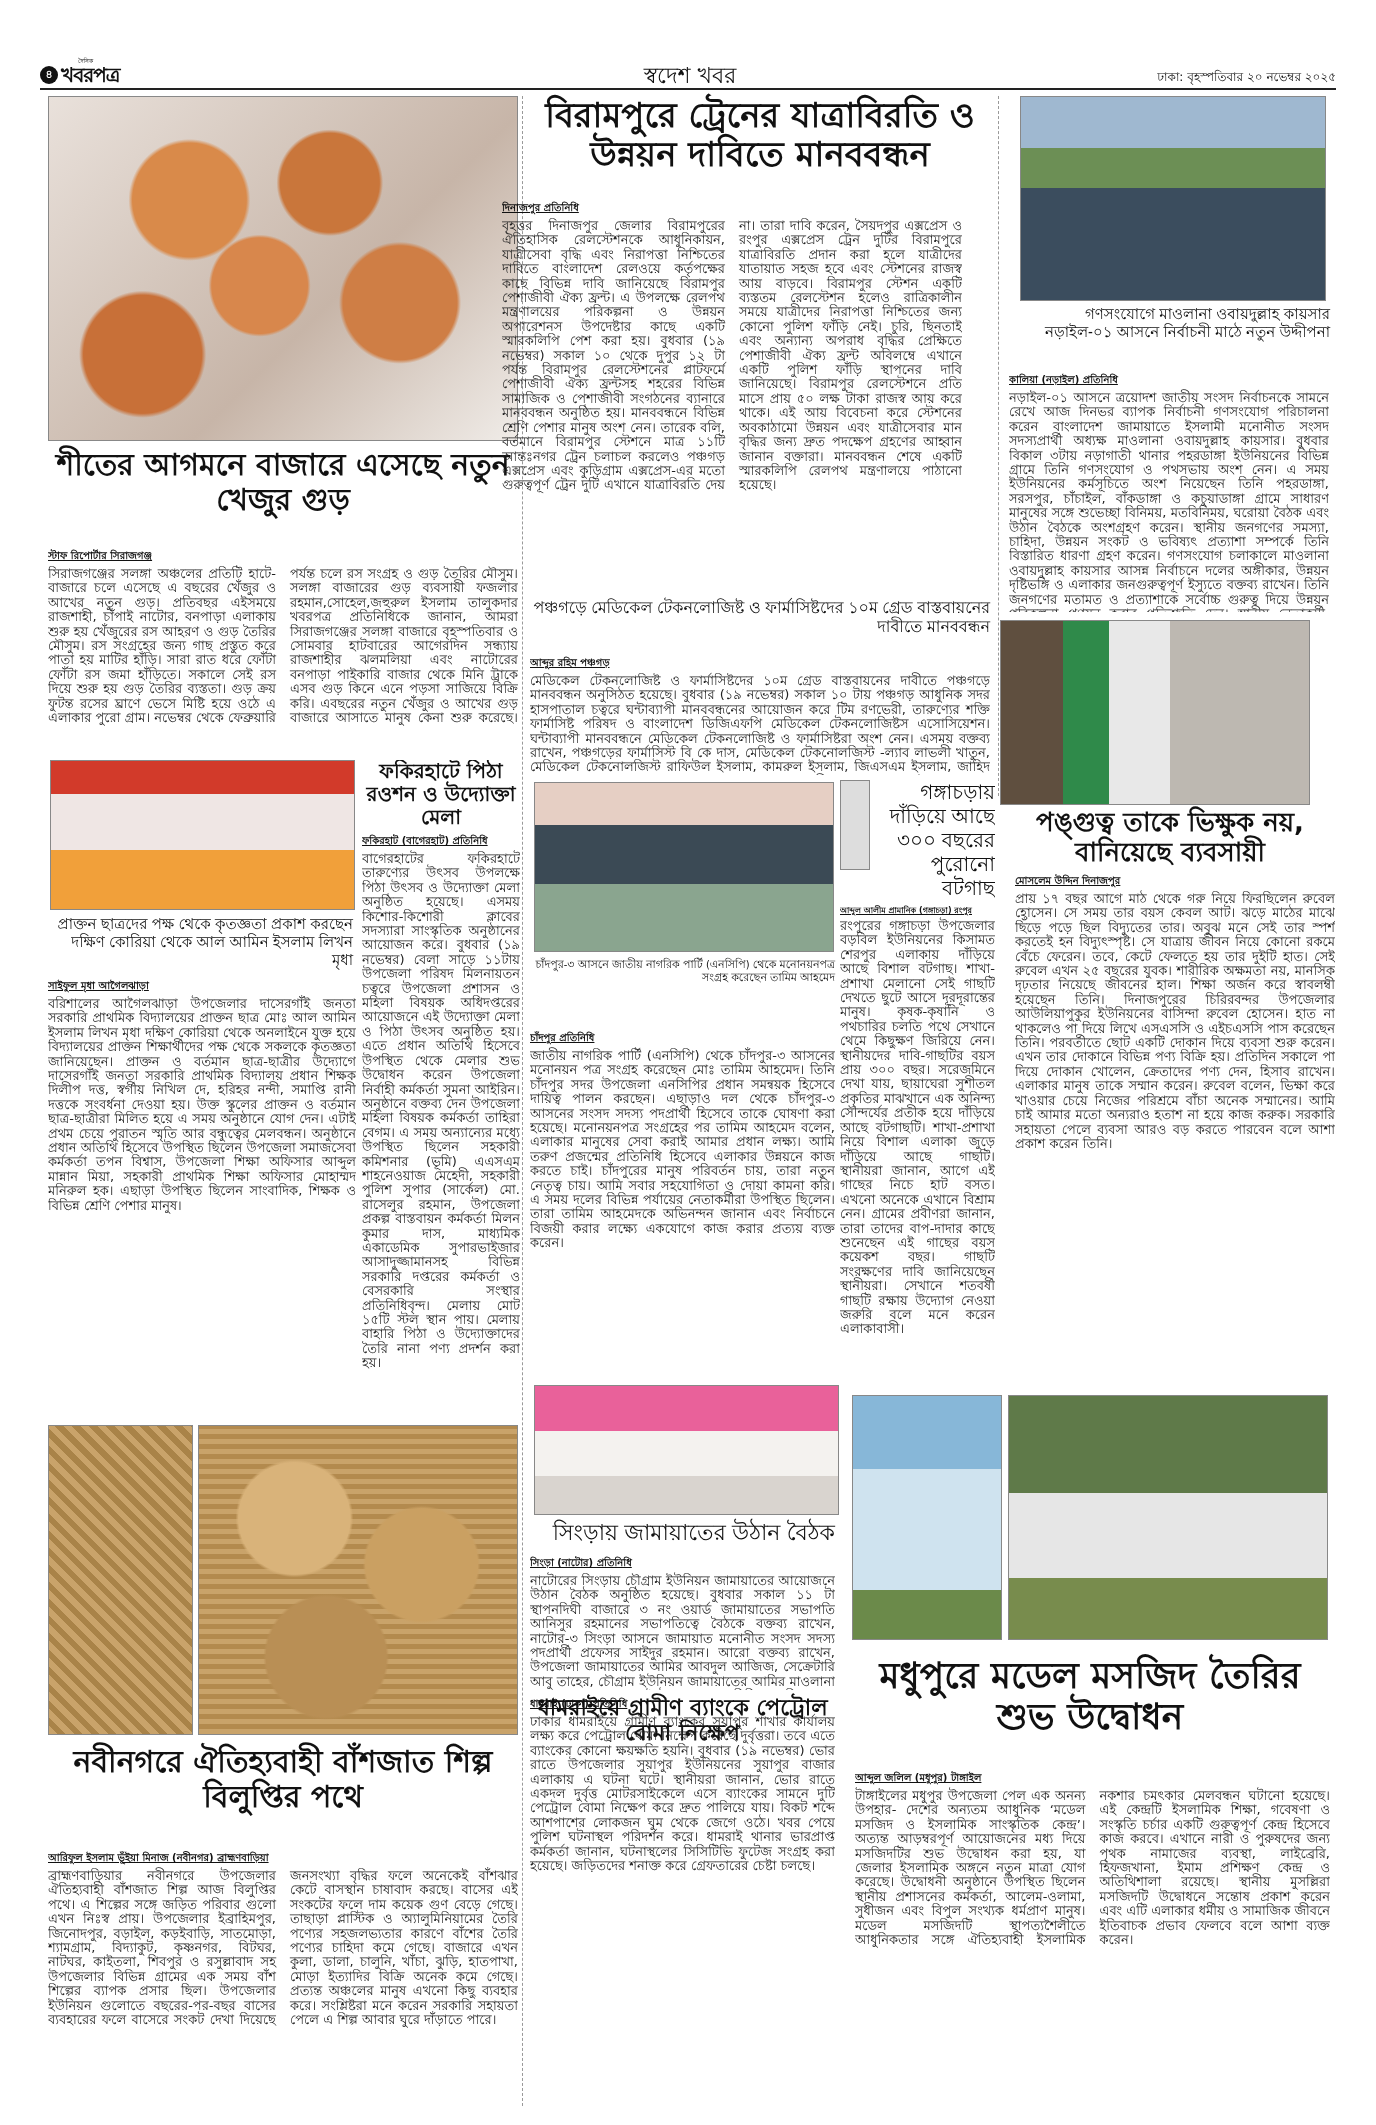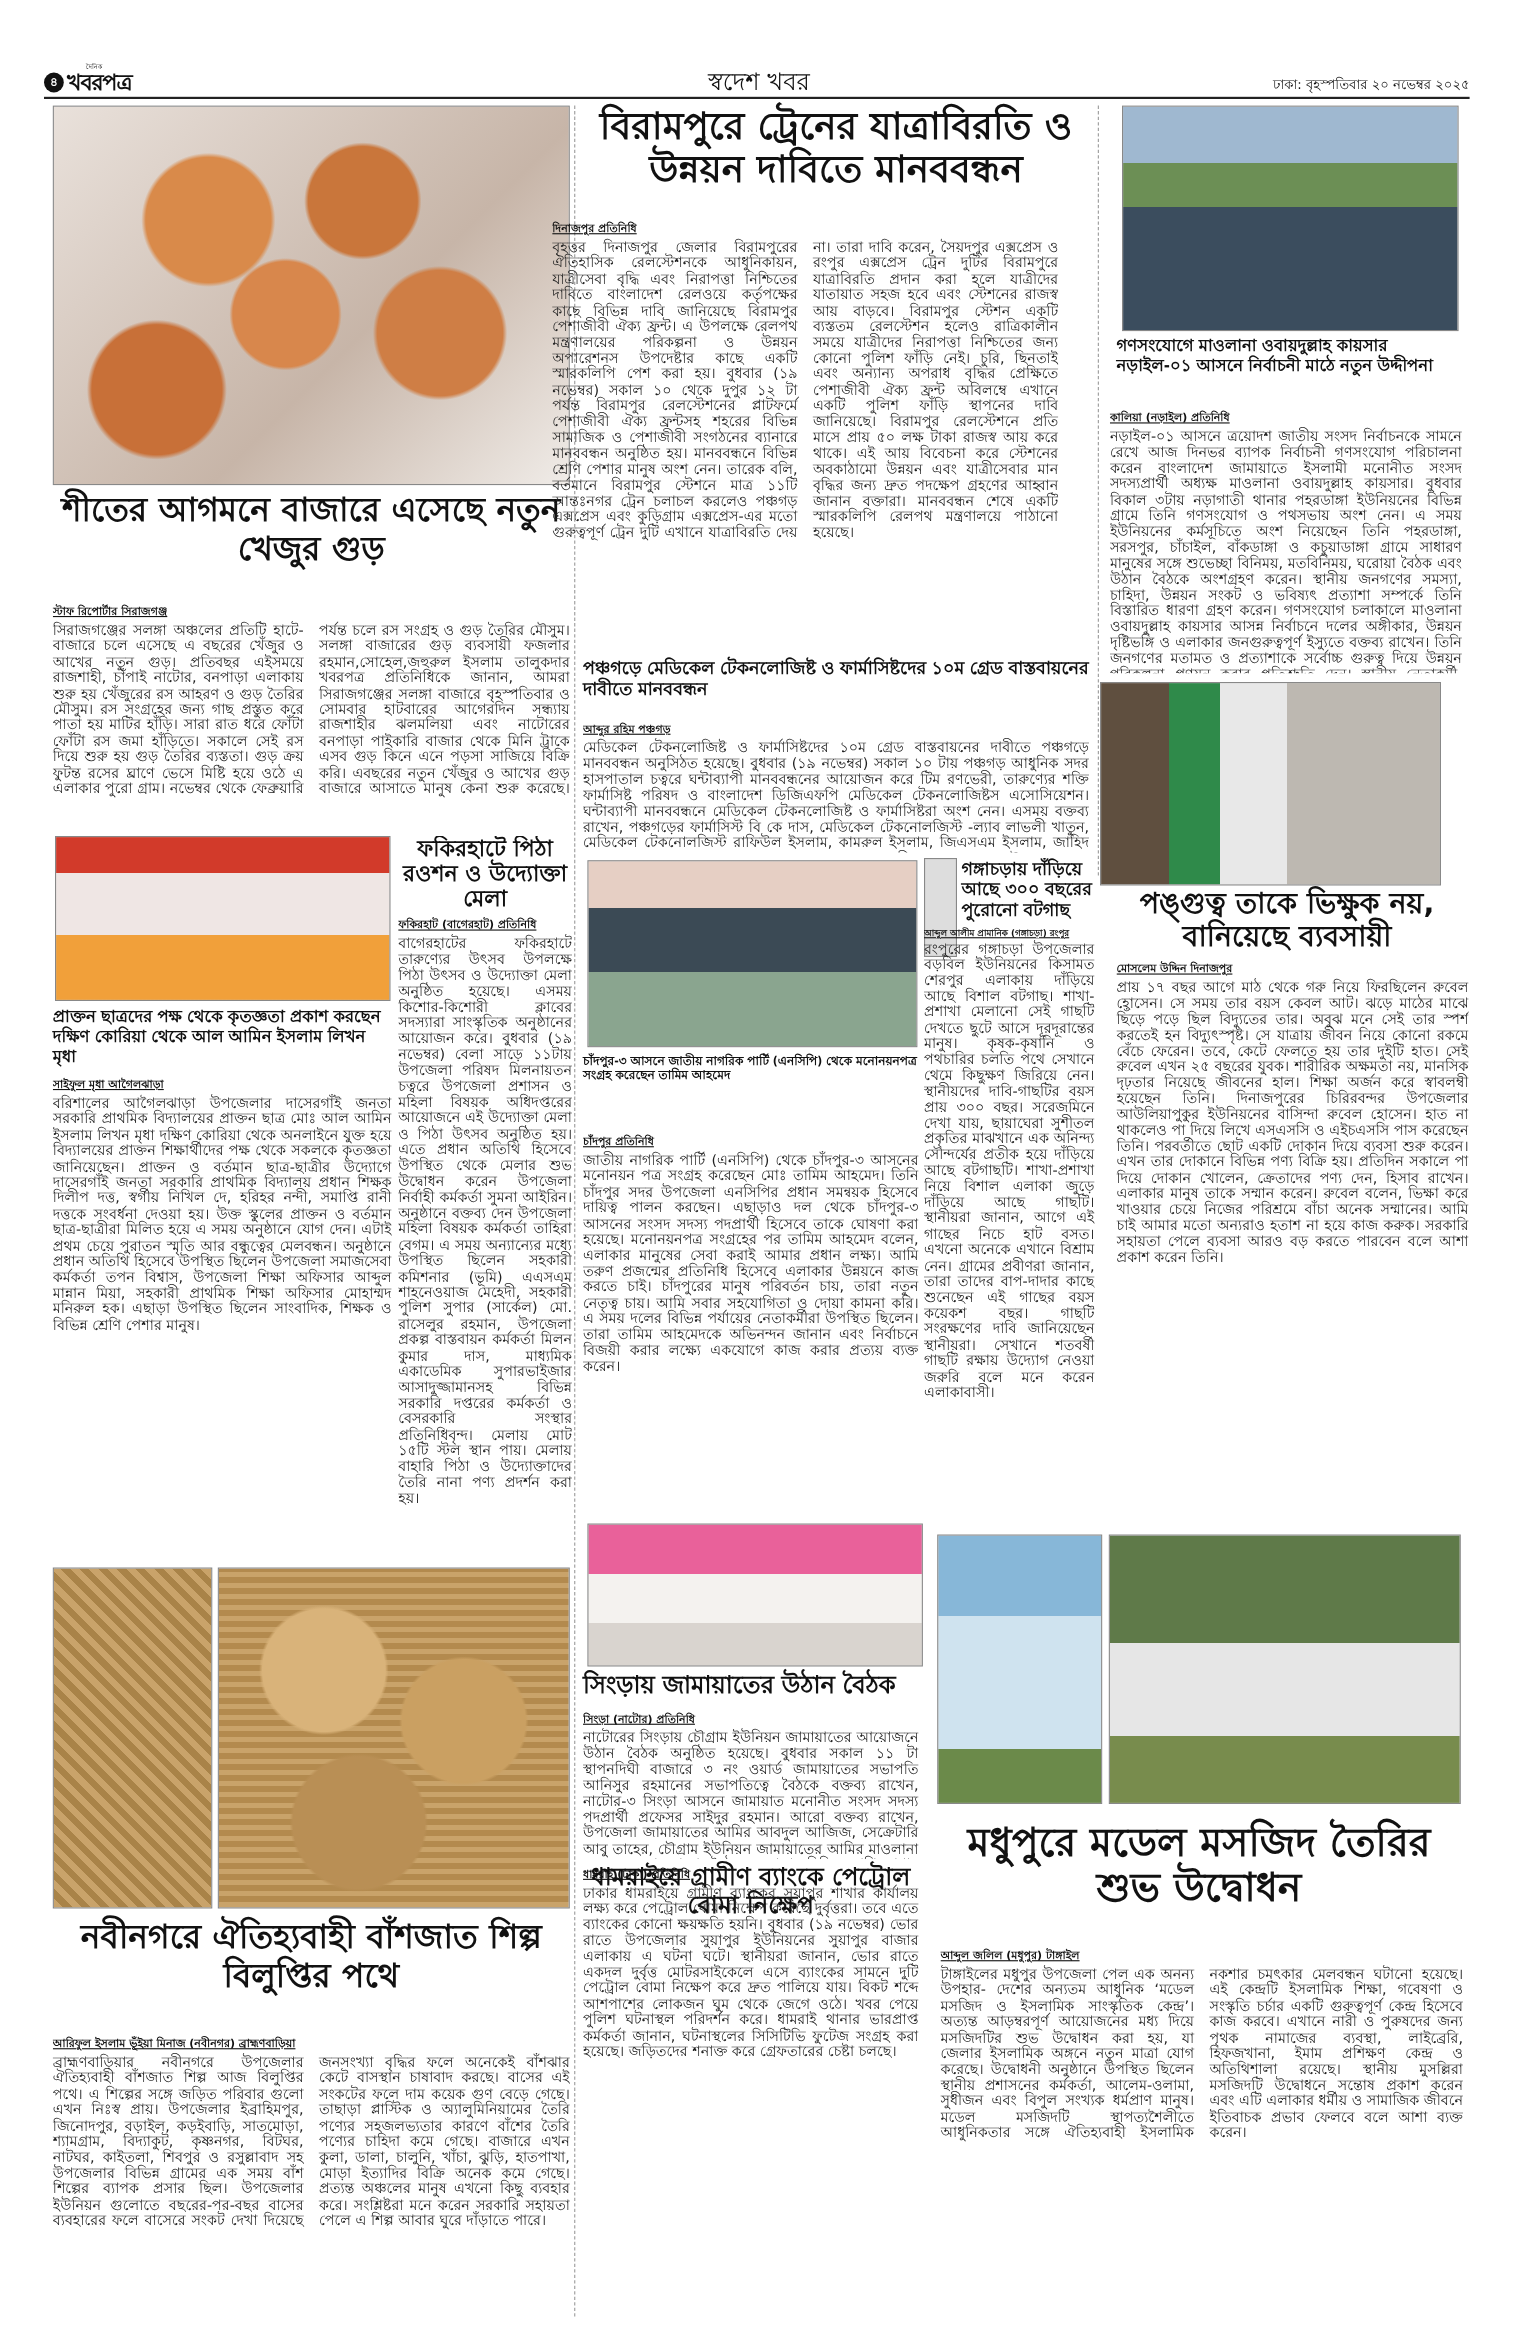--- a/index.html
+++ b/index.html
@@ -7,21 +7,21 @@
 .abs{position:absolute}
 .hdr{top:64px;left:40px;width:1296px;height:26px;border-bottom:2px solid #222}
 .logo{left:0;top:0;display:flex;align-items:center}
 .pgnum{width:18px;height:18px;border-radius:50%;background:#111;color:#fff;font-size:11px;font-weight:bold;display:flex;align-items:center;justify-content:center;margin-right:3px}
 .logotxt{font-size:20px;font-weight:bold;letter-spacing:-1px;line-height:22px}
 .logosup{position:absolute;top:-8px;left:38px;font-size:6px}
 .section{left:500px;top:0;width:300px;text-align:center;font-size:22px;font-weight:normal;font-family:"DejaVu Serif",serif;line-height:24px}
 .date{right:0;top:4px;font-size:12px}
 .photo{border:1px solid #888;overflow:hidden}
 .h1{font-weight:bold;text-align:center;line-height:1.15;font-family:"DejaVu Sans",sans-serif}
-.h2{font-weight:bold;text-align:left;line-height:1.2;font-family:"DejaVu Sans Condensed","DejaVu Sans",sans-serif}
+.h2{font-weight:normal;text-align:right;line-height:1.2;font-family:"DejaVu Sans Condensed","DejaVu Sans",sans-serif}
 .byline{font-size:10px;font-weight:bold;text-decoration:underline;margin-bottom:2px}
 .body{font-size:13px;line-height:14.4px;text-align:justify;color:#222}
 .cols2{column-count:2;column-gap:14px}
 .vrule{border-left:1px dashed #999}
 </style>
 </head>
 <body>
 
 <div class="abs hdr">
   <div class="abs logo">
@@ -77,21 +77,21 @@
 
 <div class="abs photo" style="left:534px;top:782px;width:300px;height:170px;background:linear-gradient(180deg,#e6cfc4 0 25%,#3b4a55 25% 60%,#8aa58f 60% 100%);"></div>
 <div class="abs h2" style="left:530px;top:958px;width:305px;font-size:11px">চাঁদপুর-৩ আসনে জাতীয় নাগরিক পার্টি (এনসিপি) থেকে মনোনয়নপত্র সংগ্রহ করেছেন তামিম আহমেদ</div>
 <div class="abs" style="left:530px;top:1030px;width:305px;height:345px;overflow:hidden">
   <div class="byline">চাঁদপুর প্রতিনিধি</div>
   <div class="body">জাতীয় নাগরিক পার্টি (এনসিপি) থেকে চাঁদপুর-৩ আসনের মনোনয়ন পত্র সংগ্রহ করেছেন মোঃ তামিম আহমেদ। তিনি চাঁদপুর সদর উপজেলা এনসিপির প্রধান সমন্বয়ক হিসেবে দায়িত্ব পালন করছেন। এছাড়াও দল থেকে চাঁদপুর-৩ আসনের সংসদ সদস্য পদপ্রার্থী হিসেবে তাকে ঘোষণা করা হয়েছে। মনোনয়নপত্র সংগ্রহের পর তামিম আহমেদ বলেন, এলাকার মানুষের সেবা করাই আমার প্রধান লক্ষ্য। আমি তরুণ প্রজন্মের প্রতিনিধি হিসেবে এলাকার উন্নয়নে কাজ করতে চাই। চাঁদপুরের মানুষ পরিবর্তন চায়, তারা নতুন নেতৃত্ব চায়। আমি সবার সহযোগিতা ও দোয়া কামনা করি। এ সময় দলের বিভিন্ন পর্যায়ের নেতাকর্মীরা উপস্থিত ছিলেন। তারা তামিম আহমেদকে অভিনন্দন জানান এবং নির্বাচনে বিজয়ী করার লক্ষ্যে একযোগে কাজ করার প্রত্যয় ব্যক্ত করেন।</div>
 </div>
 
 <div class="abs photo" style="left:840px;top:780px;width:30px;height:90px;background:#ddd"></div>
 <div class="abs" style="left:840px;top:780px;width:155px;height:845px;overflow:hidden">
-  <div class="h2" style="font-size:16px;margin-bottom:4px;padding-left:34px">গঙ্গাচড়ায় দাঁড়িয়ে আছে ৩০০ বছরের পুরোনো বটগাছ</div>
+  <div class="h2" style="font-size:20px;margin-bottom:4px;padding-left:34px">গঙ্গাচড়ায় দাঁড়িয়ে আছে ৩০০ বছরের পুরোনো বটগাছ</div>
   <div class="byline" style="font-size:8px">আব্দুল আলীম প্রামানিক (গঙ্গাচড়া) রংপুর</div>
   <div class="body">রংপুরের গঙ্গাচড়া উপজেলার বড়বিল ইউনিয়নের কিসামত শেরপুর এলাকায় দাঁড়িয়ে আছে বিশাল বটগাছ। শাখা-প্রশাখা মেলানো সেই গাছটি দেখতে ছুটে আসে দূরদূরান্তের মানুষ। কৃষক-কৃষানি ও পথচারির চলতি পথে সেখানে থেমে কিছুক্ষণ জিরিয়ে নেন। স্থানীয়দের দাবি-গাছটির বয়স প্রায় ৩০০ বছর। সরেজমিনে দেখা যায়, ছায়াঘেরা সুশীতল প্রকৃতির মাঝখানে এক অনিন্দ্য সৌন্দর্যের প্রতীক হয়ে দাঁড়িয়ে আছে বটগাছটি। শাখা-প্রশাখা নিয়ে বিশাল এলাকা জুড়ে দাঁড়িয়ে আছে গাছটি। স্থানীয়রা জানান, আগে এই গাছের নিচে হাট বসত। এখনো অনেকে এখানে বিশ্রাম নেন। গ্রামের প্রবীণরা জানান, তারা তাদের বাপ-দাদার কাছে শুনেছেন এই গাছের বয়স কয়েকশ বছর। গাছটি সংরক্ষণের দাবি জানিয়েছেন স্থানীয়রা। সেখানে শতবর্ষী গাছটি রক্ষায় উদ্যোগ নেওয়া জরুরি বলে মনে করেন এলাকাবাসী।</div>
 </div>
 
 <div class="abs photo" style="left:534px;top:1385px;width:305px;height:130px;background:linear-gradient(180deg,#e9619a 0 35%,#f4f2ef 35% 70%,#d9d4cf 70%);"></div>
 <div class="abs h2" style="left:530px;top:1520px;width:305px;font-size:22px">সিংড়ায় জামায়াতের উঠান বৈঠক</div>
 <div class="abs" style="left:530px;top:1555px;width:305px;height:135px;overflow:hidden">
   <div class="byline">সিংড়া (নাটোর) প্রতিনিধি</div>
   <div class="body">নাটোরের সিংড়ায় চৌগ্রাম ইউনিয়ন জামায়াতের আয়োজনে উঠান বৈঠক অনুষ্ঠিত হয়েছে। বুধবার সকাল ১১ টা স্থাপনদিঘী বাজারে ৩ নং ওয়ার্ড জামায়াতের সভাপতি আনিসুর রহমানের সভাপতিত্বে বৈঠকে বক্তব্য রাখেন, নাটোর-৩ সিংড়া আসনে জামায়াত মনোনীত সংসদ সদস্য পদপ্রার্থী প্রফেসর সাইদুর রহমান। আরো বক্তব্য রাখেন, উপজেলা জামায়াতের আমির আবদুল আজিজ, সেক্রেটারি আবু তাহের, চৌগ্রাম ইউনিয়ন জামায়াতের আমির মাওলানা ফজলুর রহমান প্রমুখ। বৈঠকে এলাকার বিভিন্ন শ্রেণি পেশার মানুষ অংশ নেন। সভাপতি আবু তুহা।</div>
 </div>

